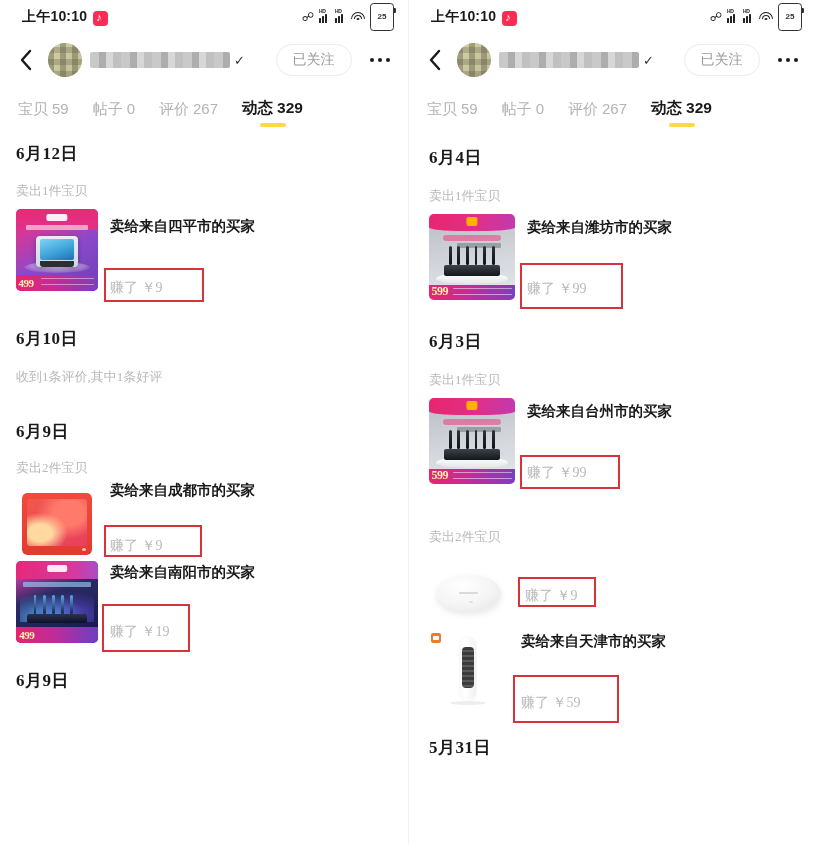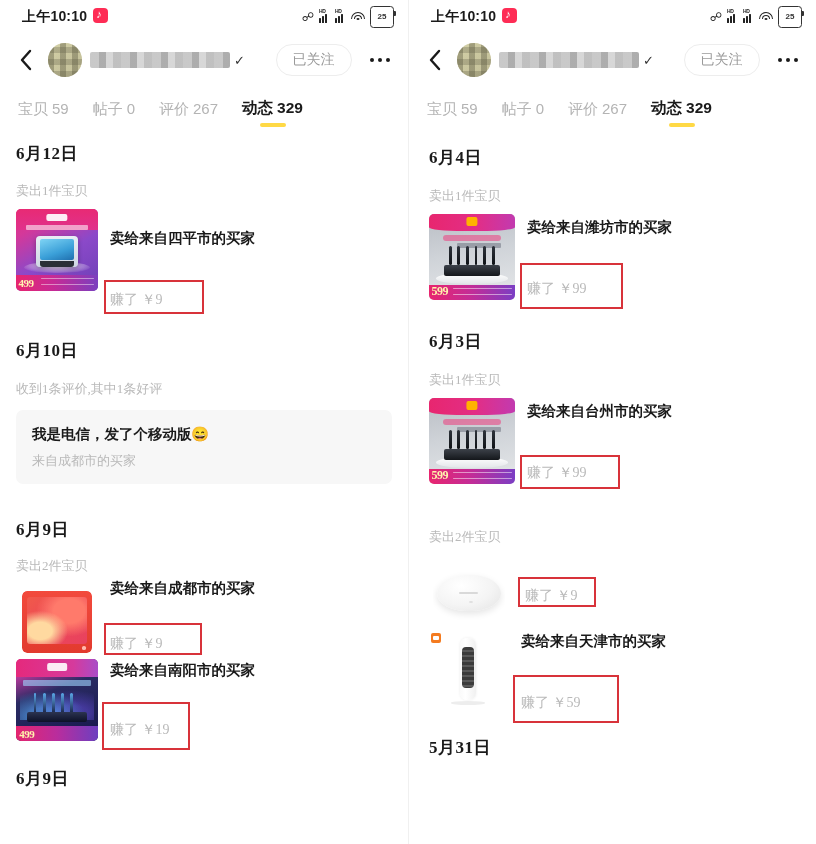--- a/index.html
+++ b/index.html
@@ -11,21 +11,21 @@
   }
   .screens { display: flex; width: 816px; height: 844px; }
   .screen { width: 408px; height: 844px; position: relative; background: #fff; overflow: hidden; }
   .screen.right { border-left: 1px solid #f0f0f0; }
 
   
   .statusbar {
     height: 34px; display: flex; align-items: center;
     padding: 0 14px 0 22px; justify-content: space-between;
   }
-  .sb-left { display: flex; align-items: flex-start; gap: 6px; }
+  .sb-left { display: flex; align-items: flex-end; gap: 6px; }
   .sb-time { font-size: 14px; color: #1a1a1a; font-weight: 600; letter-spacing: .2px; }
   .dy-icon {
     width: 15px; height: 15px; border-radius: 4px;
     background: #fe2c55; position: relative; display: inline-block;
   }
   .dy-icon::after {
     content: "♪"; position: absolute; left: 3px; top: -2px;
     font-size: 11px; color: #fff; line-height: 17px;
   }
   .sb-right { display: flex; align-items: center; gap: 5px; }
@@ -39,21 +39,21 @@
   .hd { font-size: 5px; font-weight: 700; color: #222; position: absolute; top: -4px; left: 0; letter-spacing: -.3px; }
   .wifi { width: 14px; height: 11px; position: relative; }
   .wifi span {
     position: absolute; left: 50%; transform: translateX(-50%);
     border: 1.4px solid #222; border-bottom: none; border-radius: 50% 50% 0 0 / 100% 100% 0 0;
   }
   .wifi span:nth-child(1){ width: 14px; height: 7px; top: 0; }
   .wifi span:nth-child(2){ width: 8px; height: 4px; top: 3px; }
   .wifi span:nth-child(3){ width: 3px; height: 2px; top: 6px; background: #222; border-radius: 50%; border: none; }
   .batt {
-    width: 24px; height: 22px; border: 1.3px solid #333; border-radius: 3.5px;
+    width: 24px; height: 28px; border: 1.3px solid #333; border-radius: 3.5px;
     display: flex; align-items: center; justify-content: center; position: relative;
   }
   .batt::after {
     content: ""; position: absolute; right: -3px; top: 3.5px;
     width: 2px; height: 5px; background: #333; border-radius: 0 1px 1px 0;
   }
   .batt b { font-size: 8px; font-weight: 700; color: #333; line-height: 1; }
 
   
   .navbar { height: 52px; display: flex; align-items: center; padding: 0 14px 0 10px; gap: 8px; }
@@ -402,36 +402,32 @@
                   <div class="base"></div>
                 </div>
               <div class="footer">
                   <div class="fline" style="top:18%"></div>
                   <div class="fline" style="top:58%"></div>
                 </div>
               <div class="price">499</div>
             </div>
           </div>
           <div class="sale-text">
-            <div class="buyer" style="margin-top:20px;">卖给来自四平市的买家</div>
+            <div class="buyer" style="margin-top:8px;">卖给来自四平市的买家</div>
             <div class="profit-wrap" style="margin-top:42px;">
               <span class="profit">赚了 ￥9</span>
               <span class="hl-box" style="left:-6px;top:-10px;width:100px;height:34px;"></span>
             </div>
           </div>
         </div>
       </div>
 
       <div style="padding:30px 16px 0 16px;">
         <div class="day-title">6月10日</div>
         <div class="day-sub" style="margin-top:18px;">收到1条评价,其中1条好评</div>
-        <div class="review-card" style="margin-top:12px;">
-          <div class="review-text">我是电信，发了个移动版😄</div>
-          <div class="review-from">来自成都市的买家</div>
-        </div>
       </div>
 
       <div style="padding:34px 0 0 16px;">
         <div class="day-title">6月9日</div>
         <div class="day-sub" style="margin-top:16px;">卖出2件宝贝</div>
 
         <div class="sale-row" style="margin-top:4px;">
           <div class="thumb" style="width:70px;height:62px;margin-left:6px;margin-top:12px;background:#fff;">
             <div class="p-tablet">
                 <div class="scr"></div>

